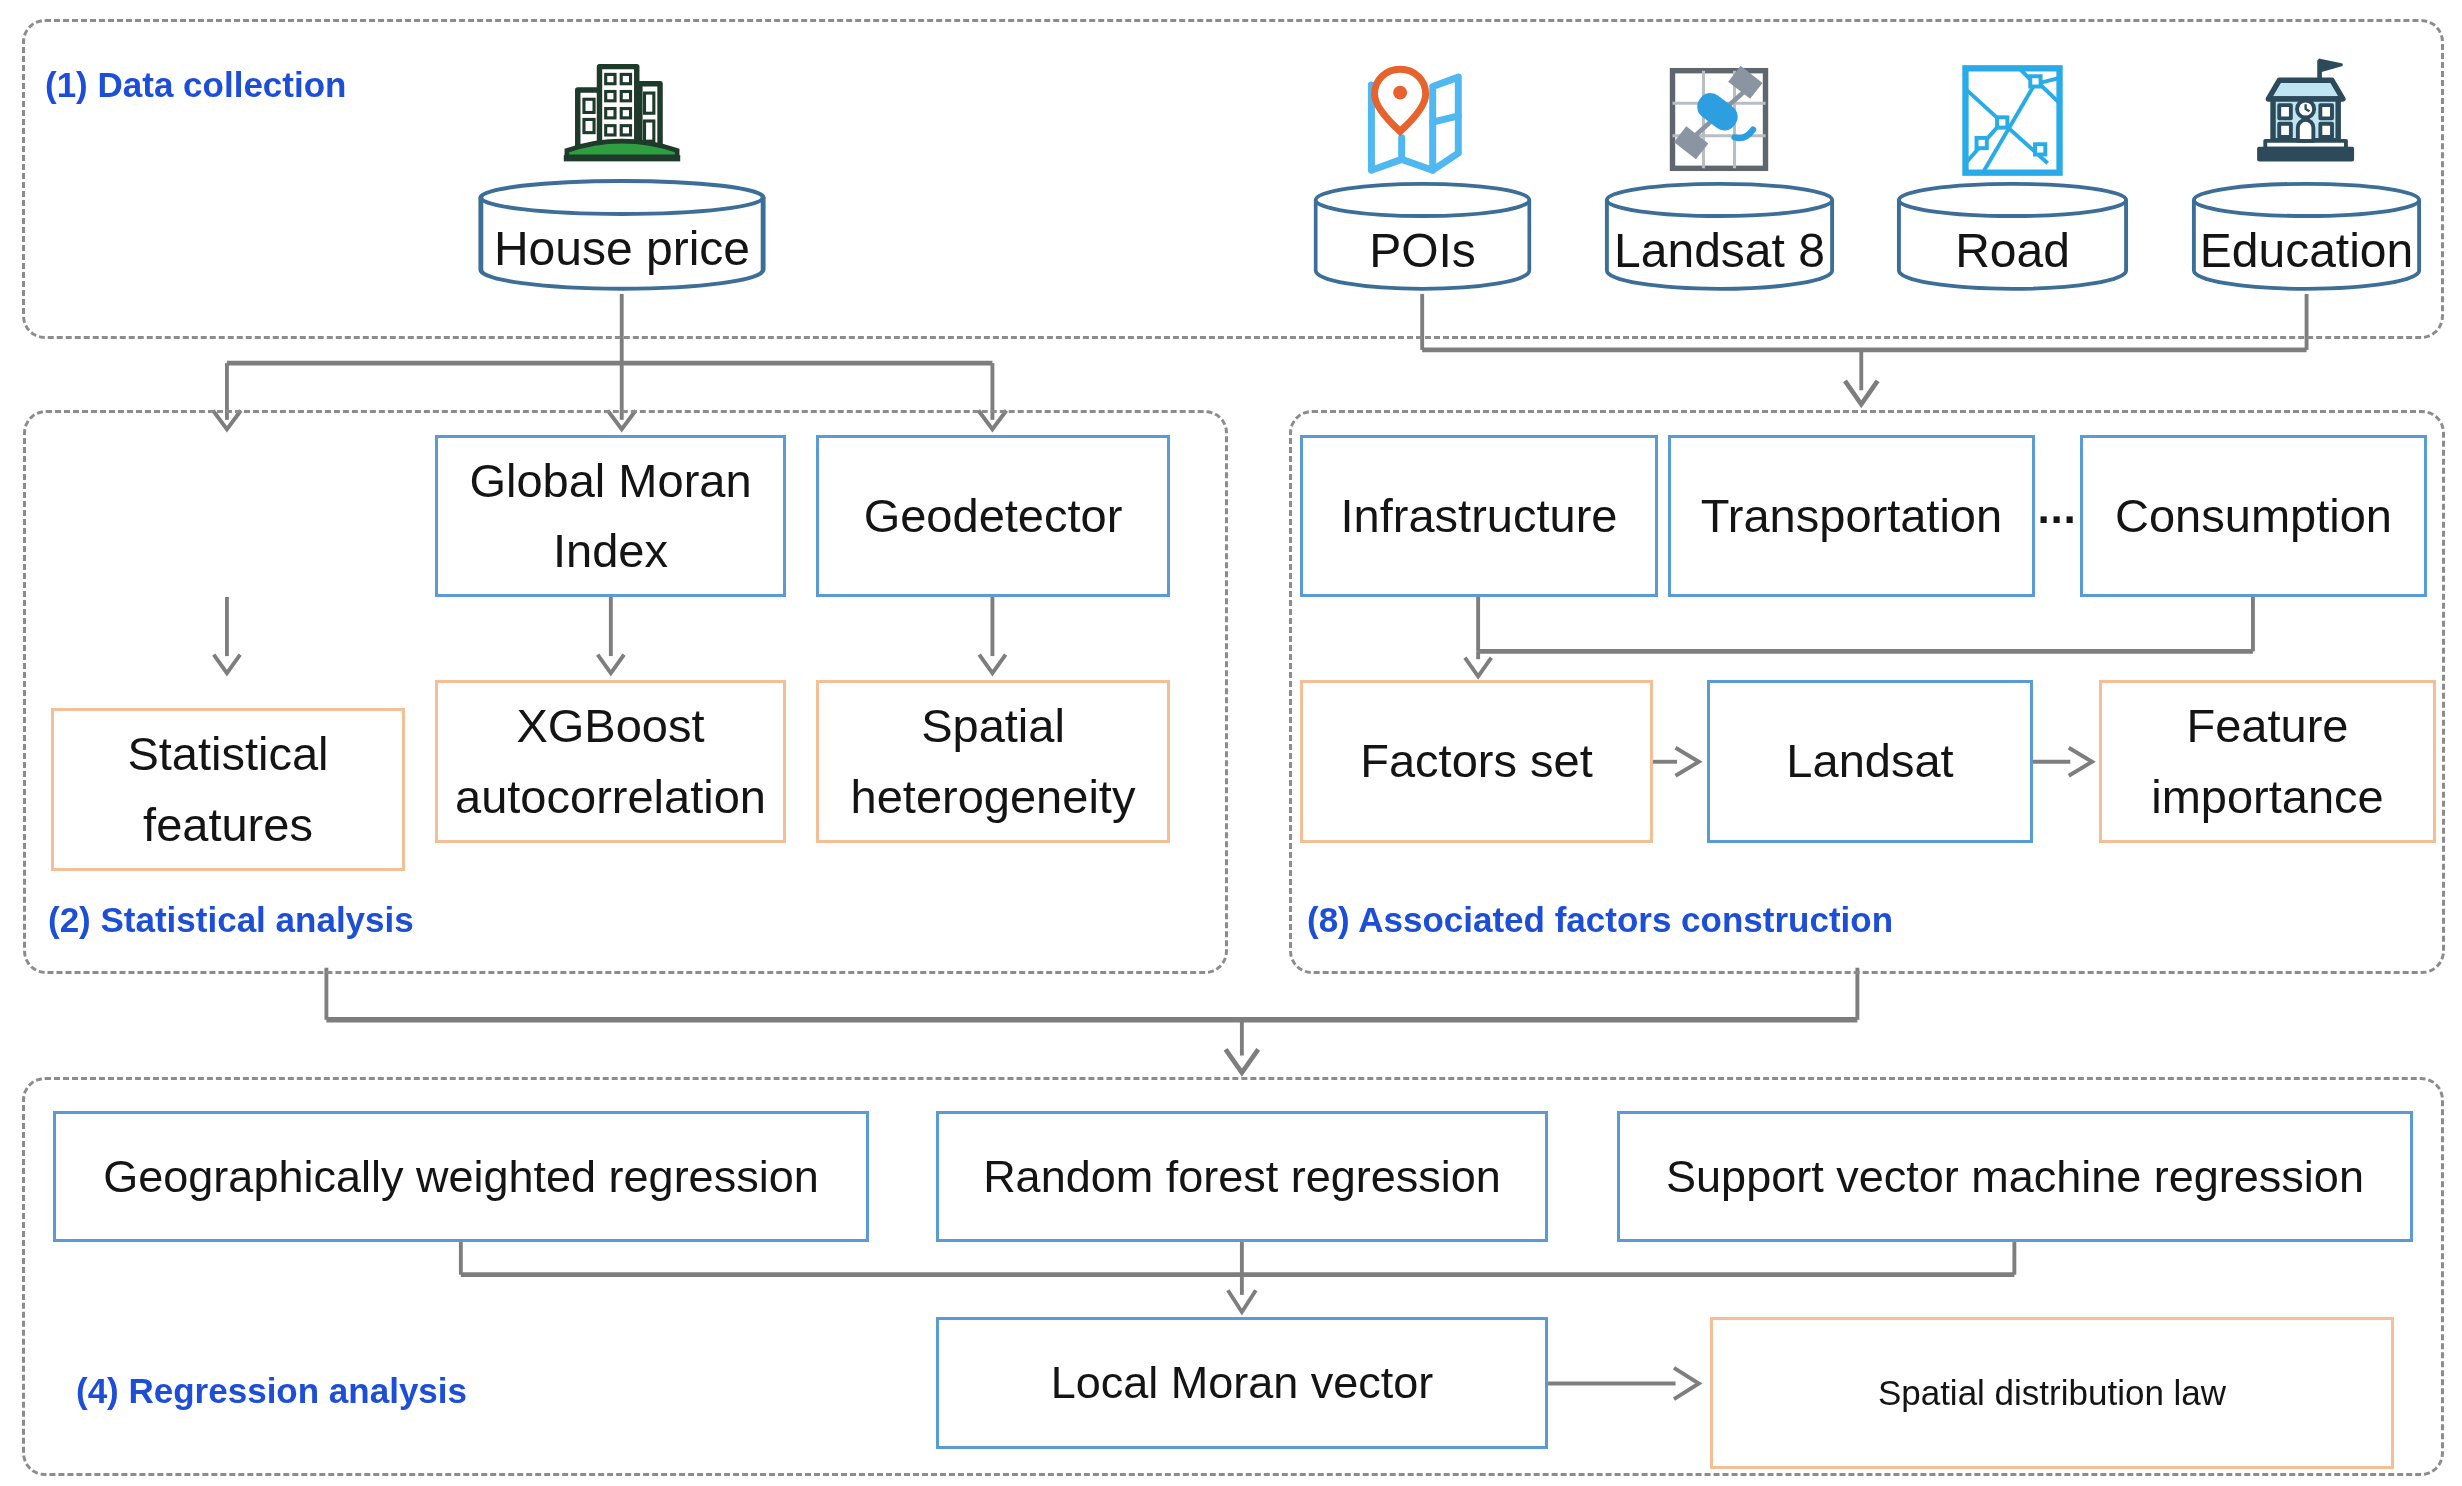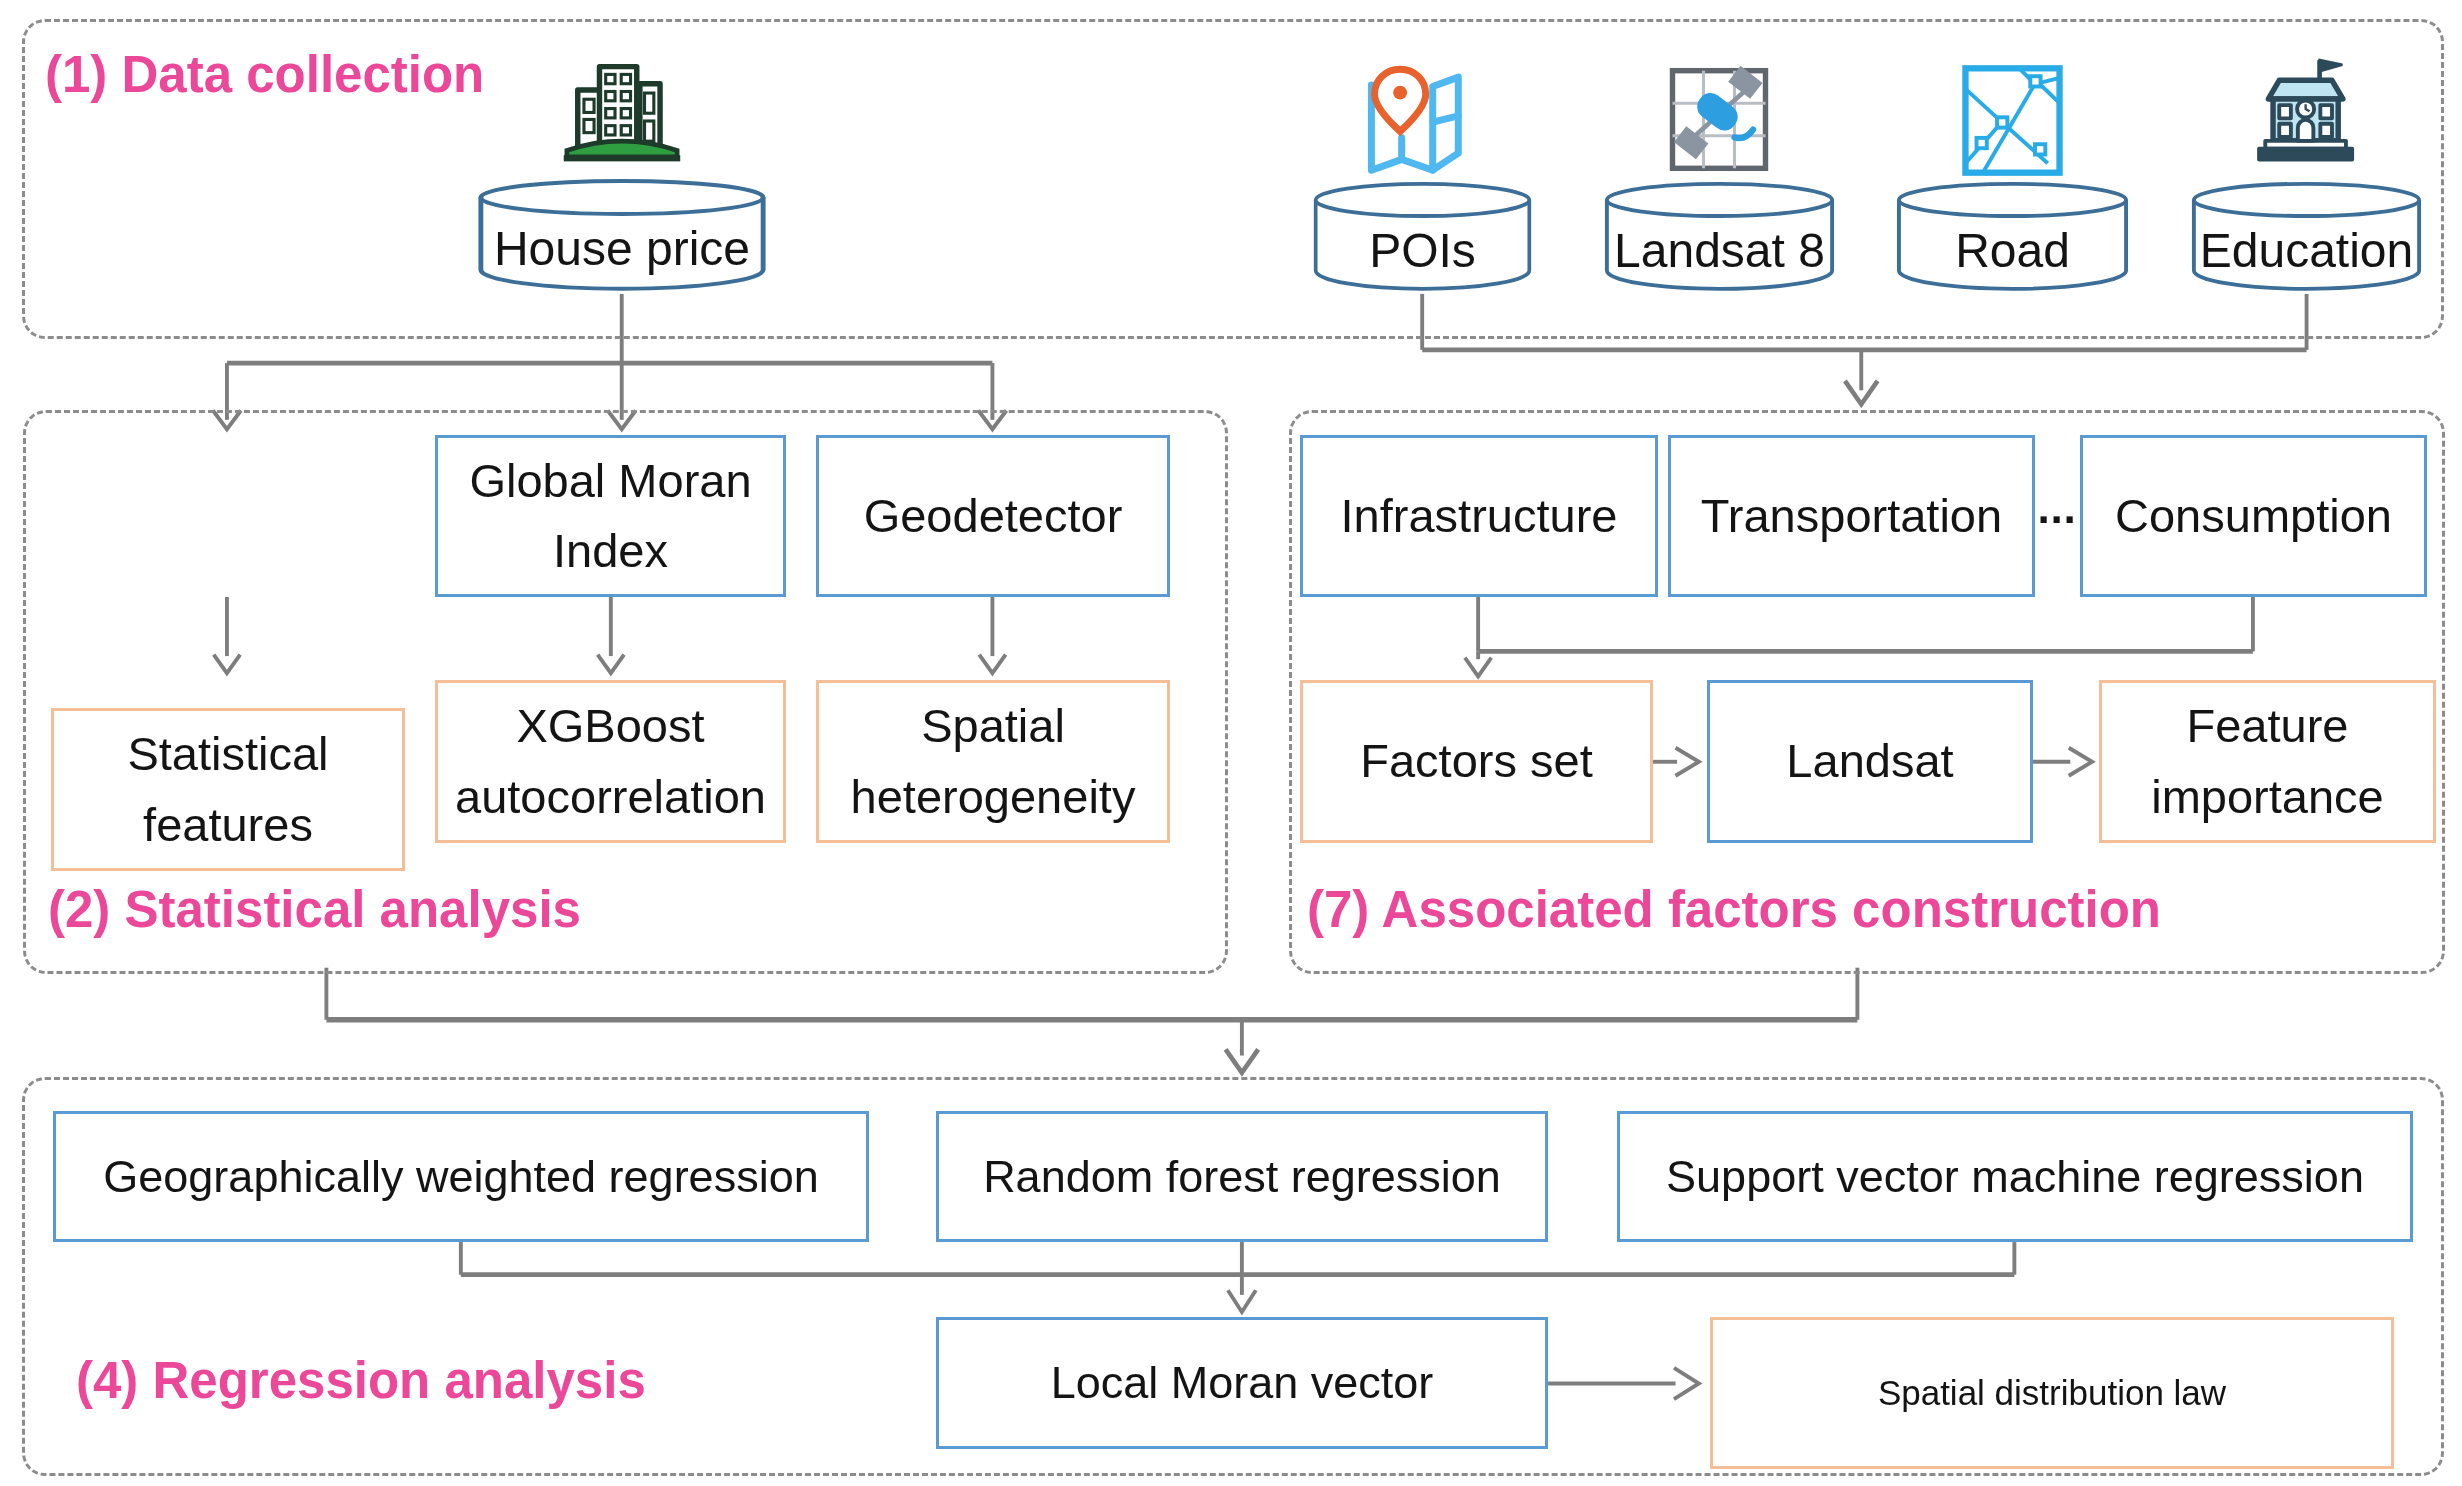--- a/index.html
+++ b/index.html
@@ -4,21 +4,21 @@
 <style>
   html,body{margin:0;padding:0;background:#fff;}
   .canvas{position:relative;width:2462px;height:1487px;background:#fff;overflow:hidden;
           font-family:"Liberation Sans", sans-serif;color:#141414;}
   .connectors{position:absolute;left:0;top:0;z-index:0;}
   .dashedbox{position:absolute;border:3.1px dashed #8c8c8c;border-radius:23px;z-index:1;background:transparent;}
   .box{position:absolute;display:flex;align-items:center;justify-content:center;text-align:center;
        font-size:47px;line-height:1.5;background:#fff;z-index:2;padding:0 9.3px;box-sizing:border-box;}
   .blue{border:3.9px solid #5B9BD5;}
   .orange{border:3.9px solid #F4BE96;}
-  .sectitle{position:absolute;font-weight:700;font-size:51px;color:#ec4899;white-space:nowrap;z-index:2;}
+  .sectitle{position:absolute;font-weight:700;font-size:35px;color:#1d4ed8;white-space:nowrap;z-index:2;margin-top:20px;}
   .cyl{position:absolute;z-index:2;}
   .cyl svg{position:absolute;left:0;top:0;width:100%;height:100%;}
   .cyl-label{position:absolute;left:0;right:0;top:28%;height:66%;display:flex;align-items:center;
              justify-content:center;font-size:48px;text-align:right;}
   .icon{position:absolute;z-index:2;}
   .icon svg{width:100%;height:100%;}
   .dots{position:absolute;display:flex;align-items:center;justify-content:center;
         font-size:44px;font-weight:700;z-index:2;letter-spacing:-1.6px;}
 </style>
 </head>
@@ -79,21 +79,21 @@
     </g>
   </svg>
 
   <div class="dashedbox" style="left:22px;top:19.4px;width:2416px;height:314px"></div>
   <div class="dashedbox" style="left:23px;top:410px;width:1199px;height:558px"></div>
   <div class="dashedbox" style="left:1289px;top:410px;width:1150px;height:558px"></div>
   <div class="dashedbox" style="left:22px;top:1077px;width:2416px;height:393px"></div>
 
   <div class="sectitle" style="left:45px;top:45px">(1) Data collection</div>
   <div class="sectitle" style="left:48px;top:880px">(2) Statistical analysis</div>
-  <div class="sectitle" style="left:1307px;top:880px">(7) Associated factors construction</div>
+  <div class="sectitle" style="left:1307px;top:880px">(8) Associated factors construction</div>
   <div class="sectitle" style="left:76px;top:1351px">(4) Regression analysis</div>
 
   <div class="icon" style="left:556px;top:56px;width:132px;height:123px">
     <svg viewBox="0 0 170 155">
       <g stroke="#1E3A2B" stroke-width="7" fill="#fff" stroke-linejoin="round">
         <rect x="28" y="42" width="34" height="74"></rect>
         <rect x="56" y="12" width="48" height="104"></rect>
         <rect x="108" y="34" width="26" height="82"></rect>
       </g>
       <g stroke="#1E3A2B" stroke-width="4" fill="#fff">

